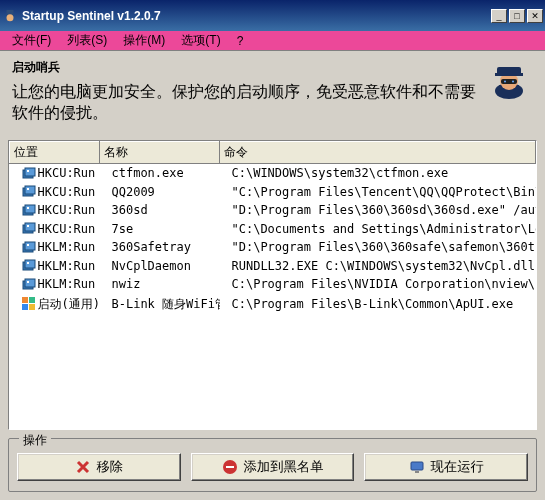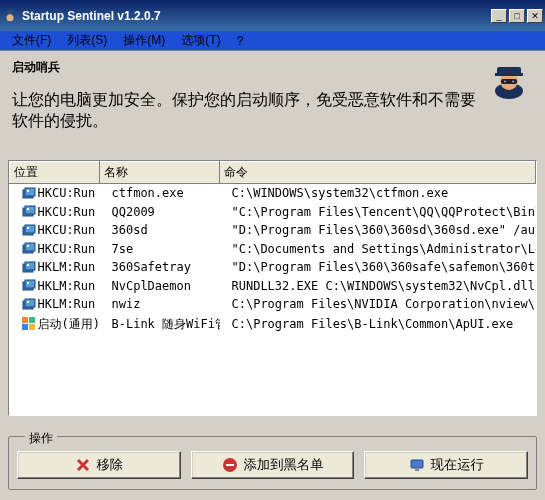--- a/index.html
+++ b/index.html
@@ -2,34 +2,34 @@
 <html><head>
 <meta charset="utf-8">
 <style>
 * { box-sizing: border-box; margin: 0; padding: 0; }
 body { font-family: "SimSun", Arial, sans-serif; font-size: 12px; background: #d4d0c8; width: 545px; height: 500px; overflow: hidden; }
 .titlebar { background: linear-gradient(#0a246a,#3a6ea5); color: #fff; height: 31px; display: flex; align-items: center; padding: 0 2px; }
 .titlebar .icon { width: 16px; height: 16px; margin-right: 4px; display: flex; align-items: center; justify-content: center; }
 .titlebar .title { flex: 1; font-weight: bold; }
 .titlebar .winbtns { display: flex; gap: 2px; }
 .winbtn { width: 16px; height: 14px; background: #d4d0c8; border: 1px solid #fff; border-right-color: #404040; border-bottom-color: #404040; font-size: 9px; display: flex; align-items: center; justify-content: center; font-family: Arial; cursor: pointer; color: #000; }
-.menubar { background: #1d4ed8; height: 20px; display: flex; align-items: center; padding: 0 4px; border-bottom: 1px solid #808080; }
+.menubar { background: #ec4899; height: 20px; display: flex; align-items: center; padding: 0 4px; border-bottom: 1px solid #808080; }
 .menuitem { padding: 2px 8px; cursor: pointer; }
 .header { padding: 8px 12px; display: flex; align-items: flex-start; }
 .header-text { flex: 1; }
-.header-title { font-weight: bold; margin-bottom: 14px; }
+.header-title { font-weight: bold; margin-bottom: 6px; }
 .header-desc { font-size: 16px; }
 .sentinel-icon { width: 48px; height: 48px; }
-.table-wrap { margin: 20px 8px; border: 1px solid #808080; border-right-color:#fff; border-bottom-color:#fff; background: #fff; height: 256px; overflow: auto; }
+.table-wrap { margin: 8px 8px; border: 1px solid #808080; border-right-color:#fff; border-bottom-color:#fff; background: #fff; height: 290px; overflow: auto; }
 table { border-collapse: collapse; width: 100%; table-layout: fixed; }
 th { background: #ece9d8; border: 1px solid; border-color: #fff #808080 #808080 #fff; text-align: left; padding: 2px 4px; font-weight: normal; height: 18px; position: sticky; top: 0; }
 td { padding: 2px 12px; height: 18px; white-space: nowrap; overflow: hidden; text-overflow: clip; font-family: "Tahoma","SimSun",monospace; }
 .row-icon { width: 14px; height: 14px; display: inline-block; vertical-align: middle; margin-right: 2px; }
 .ops-group { margin: 6px 8px 8px; border: 1px solid #808080; border-radius: 2px; padding: 14px 8px 10px; position: relative; background:#d4d0c8; }
-.ops-group .legend { position: absolute; top: -7px; left: 16px; background: #d4d0c8; padding: 0 4px; }
+.ops-group .legend { position: absolute; top: -7px; left: 10px; background: #d4d0c8; padding: 0 4px; }
 .btn-row { display: flex; gap: 10px; justify-content: space-between; }
 .btn { flex: 1; height: 28px; background: #ece9d8; border: 1px solid #404040; border-top-color:#fff; border-left-color:#fff; box-shadow: inset -1px -1px #808080, inset 1px 1px #d4d0c8; display: flex; align-items: center; justify-content: center; gap: 6px; cursor: pointer; font-family: "SimSun"; }
 .btn-icon { width: 16px; height: 16px; }
 </style>
 </head>
 <body>
 
 <div class="titlebar">
   <span class="icon">
     <svg viewBox="0 0 16 16" width="14" height="14">

